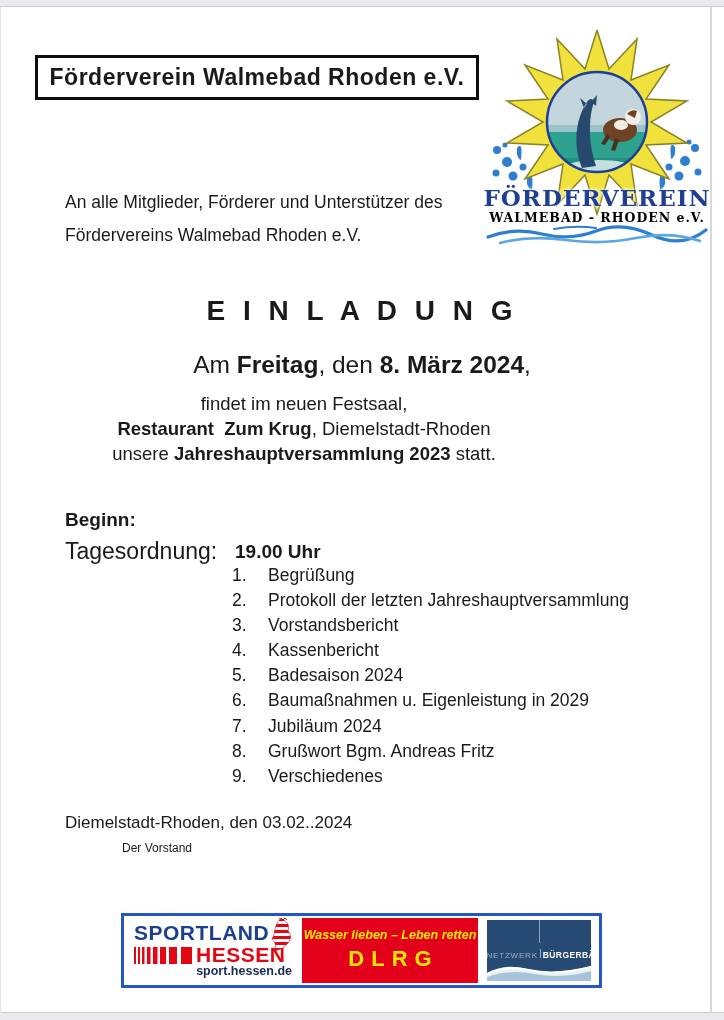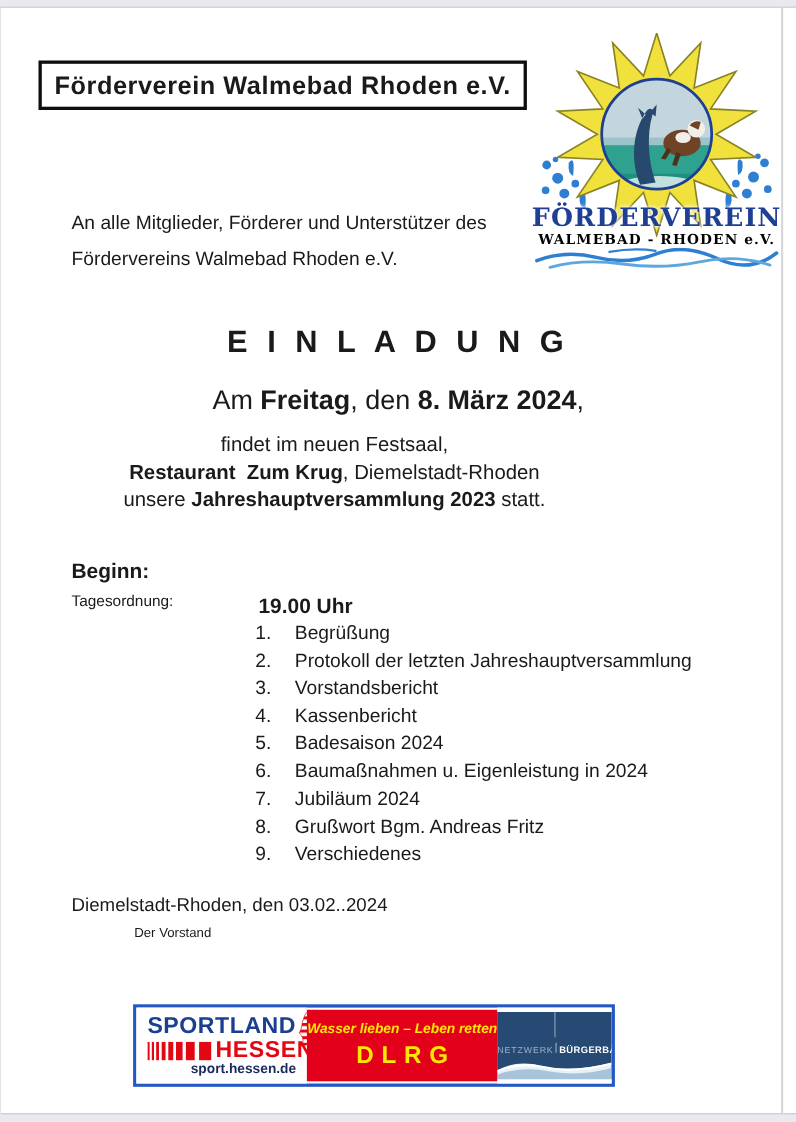--- a/index.html
+++ b/index.html
@@ -32,32 +32,32 @@
   .title { position:absolute; left:0; top:295px; width:724px; text-align:center;
            font-size:28px; font-weight:bold; letter-spacing:5px; }
 
   .date-line { position:absolute; left:0; top:351px; width:724px; text-align:center; font-size:24.5px; }
   .venue { position:absolute; left:0; top:391px; width:608px; text-align:center; font-size:18.5px; line-height:25px; }
   .pre { white-space:pre-wrap; }
   b { font-weight:bold; }
 
   .beginn-row { position:absolute; left:65px; top:509px; font-size:19px; font-weight:bold; }
   .beginn-time { position:absolute; left:170px; top:0; white-space:nowrap;margin-top:32px; }
-  .agenda-label { position:absolute; left:65px; top:538px; font-size:14px; }
+  .agenda-label { position:absolute; left:65px; top:538px; font-size:23px; }
 
   .agenda { position:absolute; left:232px; top:565px; font-size:17.5px; }
   .agenda-row { height:25.1px; display:flex; }
   .agenda-num { width:36px; }
   .agenda-text { white-space:nowrap; }
 
   .place-date { position:absolute; left:65px; top:813px; font-size:17px; }
   .signature  { position:absolute; left:122px; top:841px; font-size:12px; }
 
   
-  .footer-box { position:absolute; left:121px; top:913px; width:438px; height:75px;
+  .footer-box { position:absolute; left:121px; top:913px; width:481px; height:75px;
                 border:3px solid #2257c5; background:#fff; display:flex; align-items:stretch; }
   .sportland { position:relative; width:178px; background:#fff; }
   .sportland-w1 { position:absolute; left:10px; top:5px; font-size:21px; font-weight:bold; color:#1b3f90; letter-spacing:.5px; }
   .sportland-lion { position:absolute; left:142px; top:2px; }
   .sportland-row2 { position:absolute; left:10px; top:27px; display:flex; align-items:center; }
   .sportland-bars { margin-right:2px; }
   .sportland-w2 { font-size:21px; font-weight:bold; color:#e30613; letter-spacing:.5px; }
   .sportland-url { position:absolute; right:10px; top:48px; font-size:12.5px; font-weight:bold; color:#1b2a5e;text-align:center; }
 
   .dlrg { position:relative; width:176px; background:#e2001a; margin:2px 0; display:flex; flex-direction:column;
@@ -186,21 +186,21 @@
     <div class="agenda-row">
       <span class="agenda-num">4.</span>
       <span class="agenda-text">Kassenbericht</span>
     </div>
     <div class="agenda-row">
       <span class="agenda-num">5.</span>
       <span class="agenda-text">Badesaison 2024</span>
     </div>
     <div class="agenda-row">
       <span class="agenda-num">6.</span>
-      <span class="agenda-text">Baumaßnahmen u. Eigenleistung in 2024</span>
+      <span class="agenda-text">Baumaßnahmen u. Eigenleistung in 2029</span>
     </div>
     <div class="agenda-row">
       <span class="agenda-num">7.</span>
       <span class="agenda-text">Jubiläum 2024</span>
     </div>
     <div class="agenda-row">
       <span class="agenda-num">8.</span>
       <span class="agenda-text">Grußwort Bgm. Andreas Fritz</span>
     </div>
     <div class="agenda-row">

